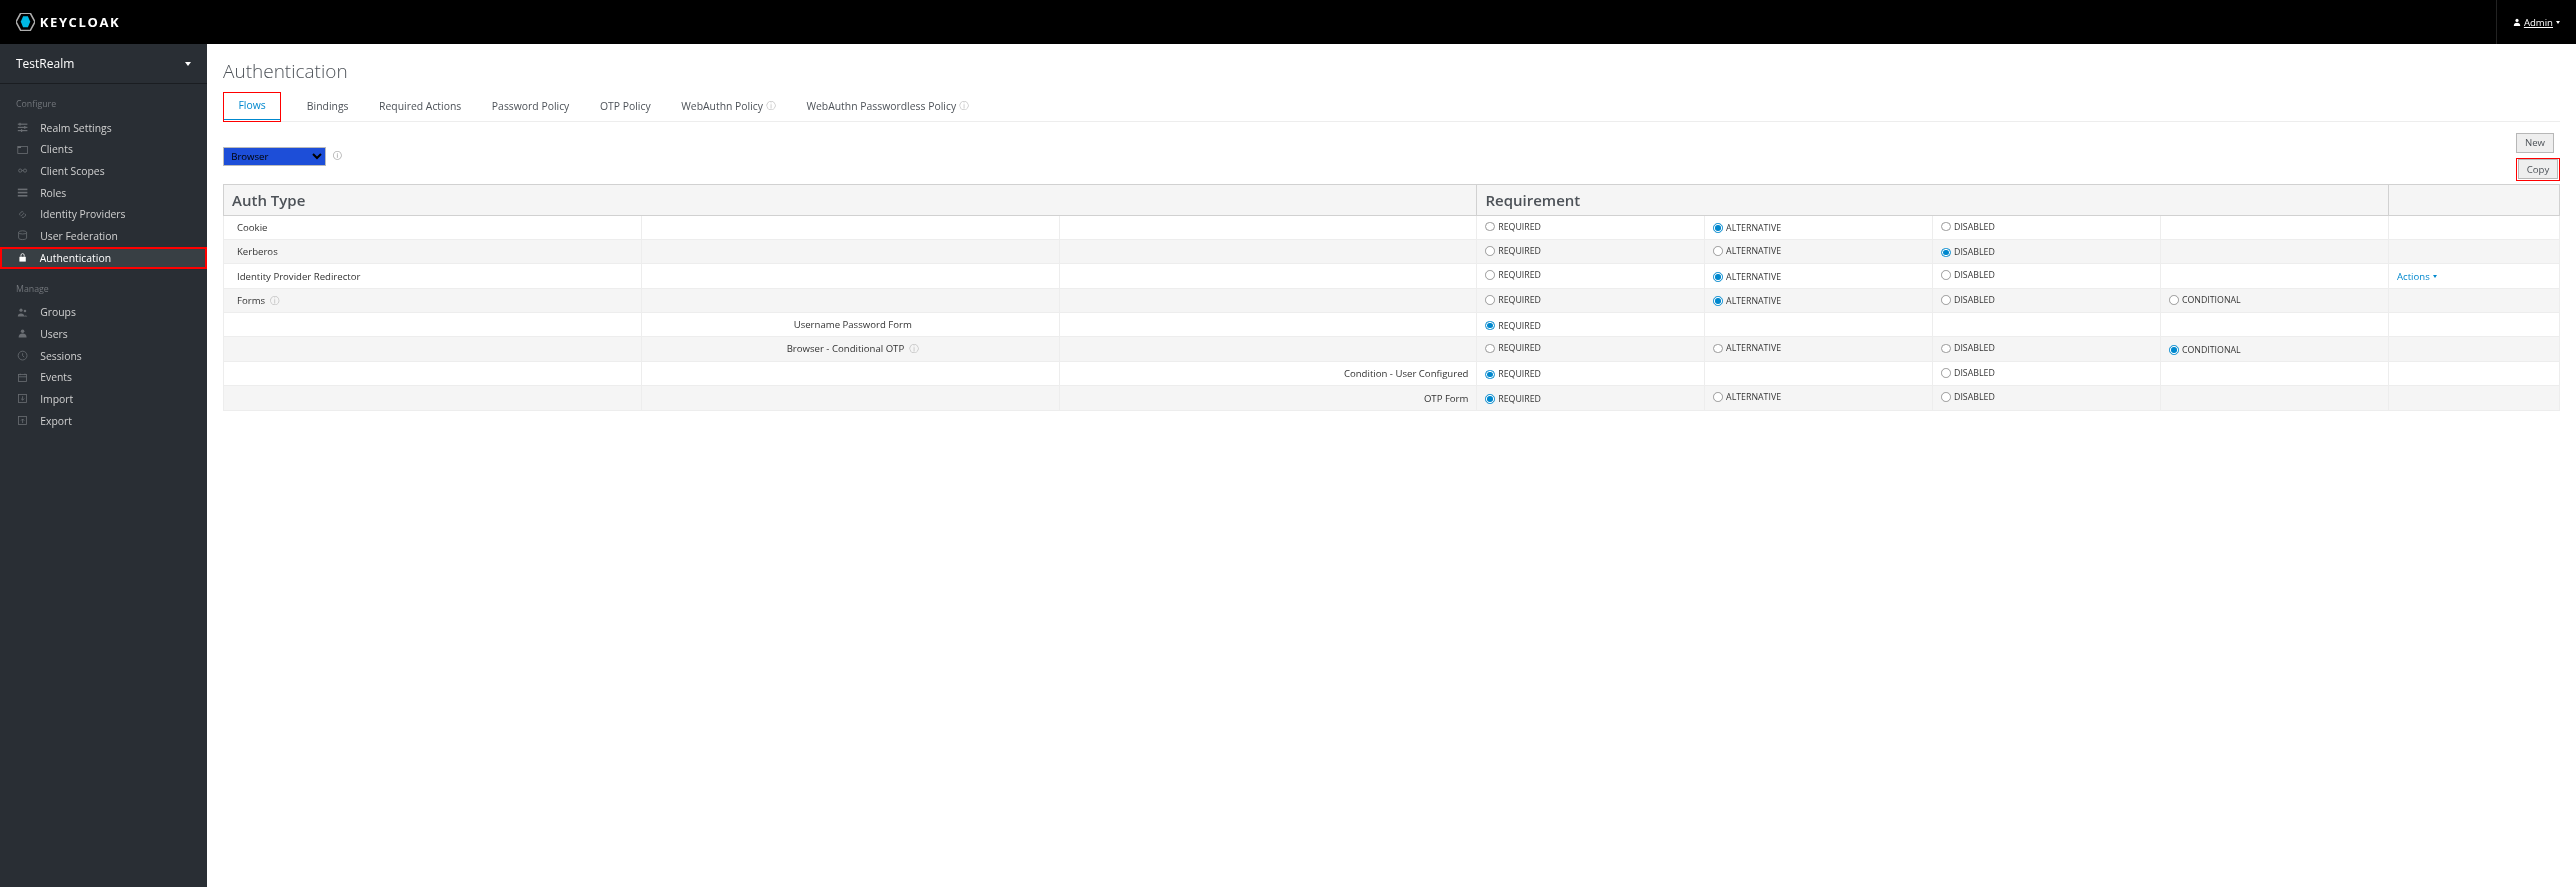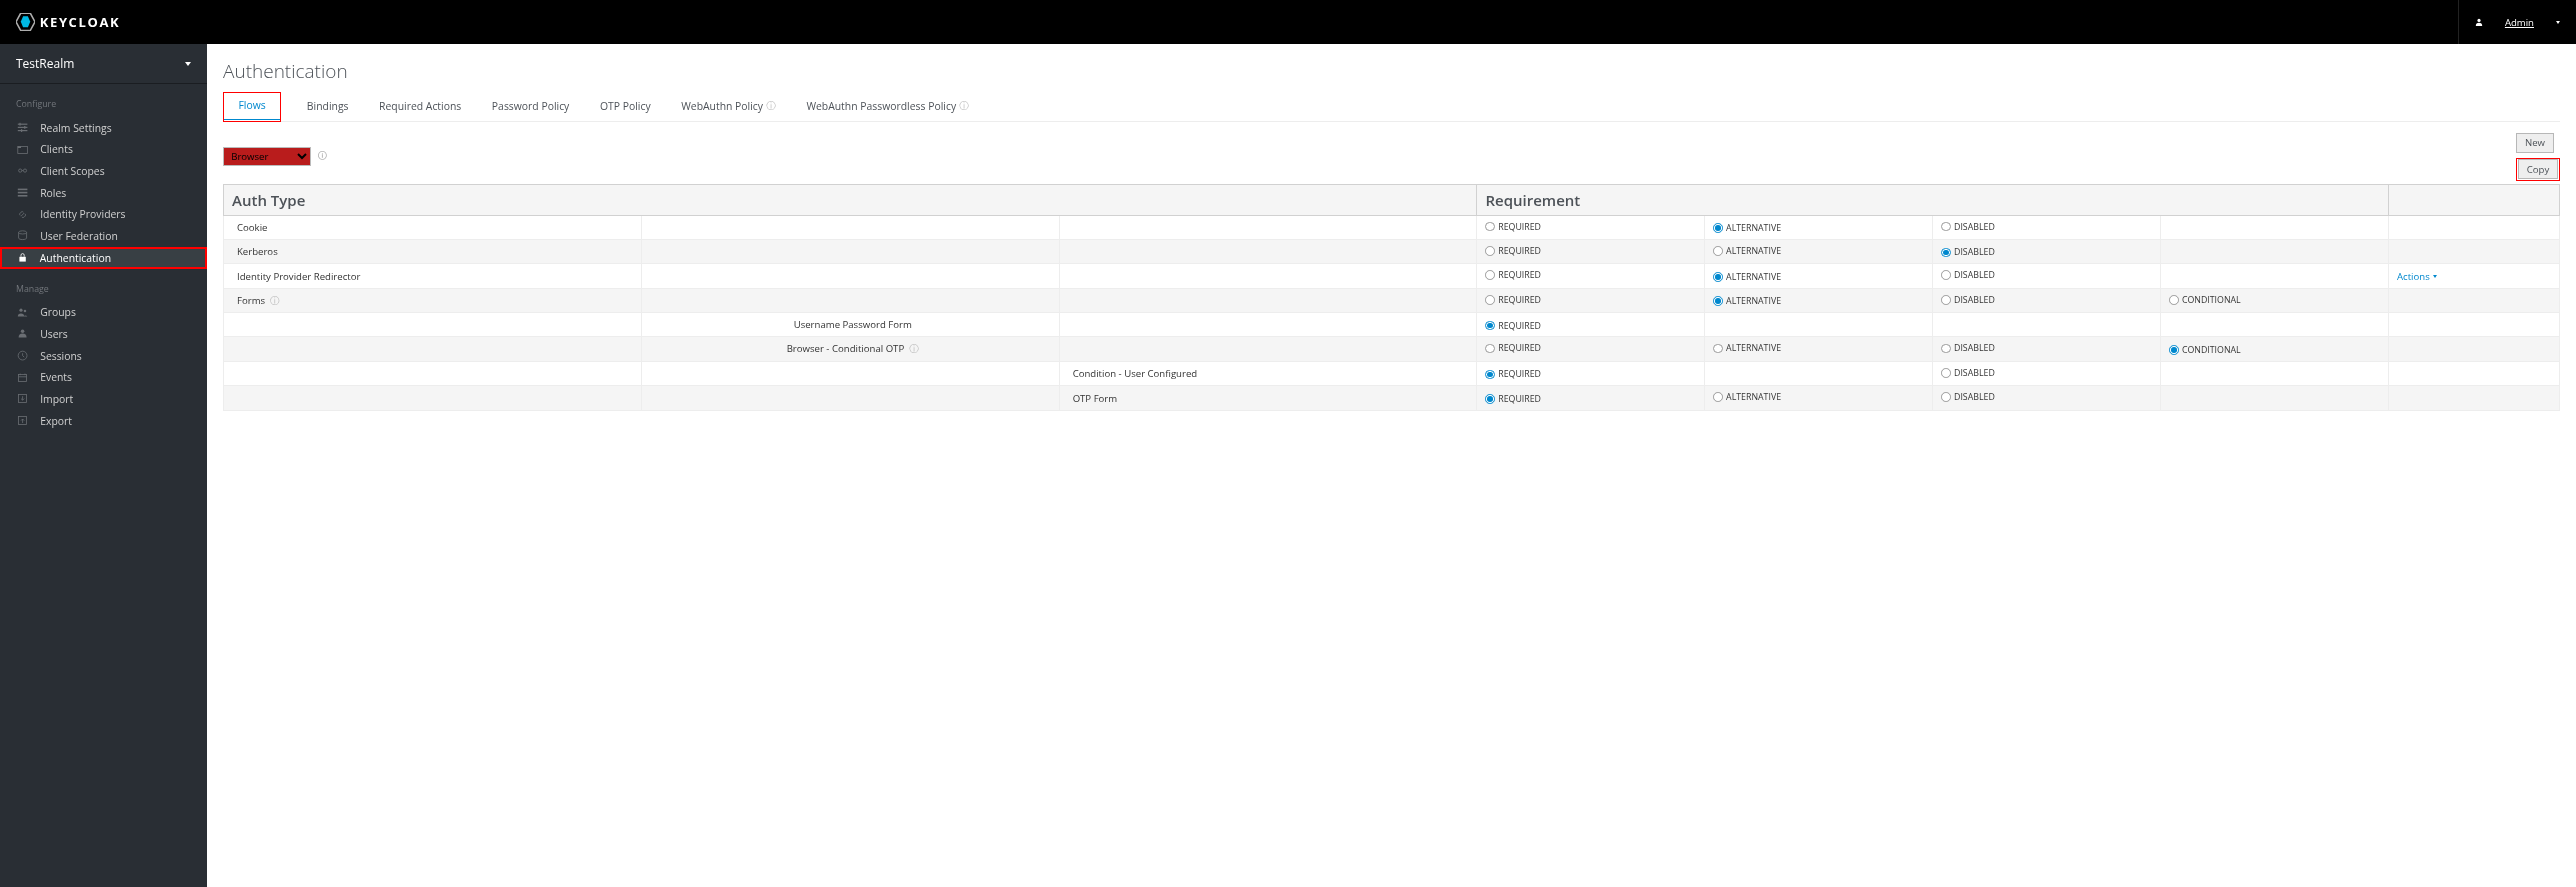--- a/index.html
+++ b/index.html
@@ -3,21 +3,21 @@
   <meta charset="utf-8">
   <style>
     * { margin: 0; padding: 0; box-sizing: border-box; font-family: "Open Sans", Helvetica, Arial, sans-serif; }
     body { background: #fff; color: #333; font-size: 10.4px; }
 
     
     .topbar { background: #000; height: 44px; display: flex; align-items: center; justify-content: space-between; padding: 0 16px; }
     .logo-wrap { display: flex; align-items: center; gap: 4.8px; }
     .logo-mark { display:inline-flex; }
     .logo-text { color: #fff; font-weight: 700; letter-spacing: 1.6px; font-size: 13px; }
-    .user-menu { color: #fff; font-size: 9.6px; display: flex; align-items: center; gap: 22px; border-left: 0.8px solid #222; padding-left: 16px; height: 100%; cursor: pointer; text-decoration: underline; }
+    .user-menu { color: #fff; font-size: 9.6px; display: flex; align-items: center; gap: 3px; border-left: 0.8px solid #222; padding-left: 16px; height: 100%; cursor: pointer; text-decoration: underline; }
 
     .layout { display: flex; min-height: calc(100vh - 38px); }
 
     
     .sidebar { width: 207px; background: #292e34; color: #dbdbdb; font-size: 10.4px; }
     .realm-selector { height: 40px; display: flex; align-items: center; justify-content: space-between; padding: 0 16px; color:#fff; font-size: 12px; border-bottom: 0.8px solid #1a1d21; cursor: pointer; }
     .section-header { padding: 14.4px 16px 6.4px; color: #72767b; font-size: 8.8px; }
     .nav-item { display: flex; align-items: center; gap: 11.2px; padding: 4.8px 16px; height: 21.7px; color: #d1d1d1; cursor: pointer; font-size: 10.4px; }
     .nav-item.active { background: #383f44; border-left: 2.4px solid #39a5dc; padding-left: 13.6px; color:#fff; }
     .nav-item .nav-icon { width: 13px; display: inline-flex; justify-content: center; color: #6a6e73; flex-shrink: 0; }
@@ -31,41 +31,41 @@
     .tabs { border-bottom: 0.8px solid #ededed; display: flex; gap: 21px; }
     .tab { padding: 6.4px 4.8px 8px; color: #4d5258; font-size: 10.4px; cursor: pointer; display:flex; align-items:center; gap:3.2px;}
     .tab-wrap { display:inline-block; }
     .tab.active { color: #0088ce; }
     .tab-wrap.active-wrap { border: 1.6px solid red; margin-bottom:-0.8px;}
     .tab-wrap.active-wrap .tab { border-bottom: 1.6px solid #0088ce; padding: 4.8px 14.4px 6.4px; }
     .help-ic { color:#b7b7b7; font-size:9.6px; }
 
     .flow-controls { display: flex; align-items: center; justify-content: space-between; margin: 11.2px 0 3.2px; }
     .flow-select-wrap { display:flex; align-items:center; gap:6.4px; }
-    select.flow-select { height: 19px; border: 0.8px solid #bbb; background:#b91c1c; font-size:9.6px; padding: 0 3.2px; width: 88px; }
+    select.flow-select { height: 19px; border: 0.8px solid #bbb; background:#1d4ed8; font-size:9.6px; padding: 0 3.2px; width: 103px; }
     .btn { background: #eee; border: 0.8px solid #b7b7b7; padding: 2.4px 8px; font-size: 9.6px; cursor: pointer; color:#4d5258; }
     .btn-group { display:flex; gap:4.8px;flex-direction:column; }
     .btn-wrap.highlighted { border: 1.6px solid red; padding:0.8px; }
 
     table.flow-table { width:100%; border-collapse: collapse; font-size: 9.6px; }
     table.flow-table th { text-align: left; font-weight: 600; background: #f5f5f5; border: 0.8px solid #d1d1d1; padding: 4.8px 8px; color:#4d5258; font-size: 15px; }
     table.flow-table td { border: 0.8px solid #ededed; padding: 4.8px 8px; vertical-align: middle; height: 24px; }
     table.flow-table tr:nth-child(even) td { background: #f5f5f5; }
     .radio-wrap { display: inline-flex; align-items: center; gap: 3.2px; font-size: 8.8px; color:#363636; }
     .radio-outer { width:9.6px; height:9.6px; border:0.8px solid #999; border-radius:50%; display:inline-flex; align-items:center; justify-content:center; background:#fff; }
     .radio-outer.selected { border-color:#0088ce; }
     .radio-inner { width:5.6px; height:5.6px; border-radius:50%; background:#0088ce; }
     .row-actions { color:#0088ce; font-size:9.6px; cursor:pointer; display:inline-flex; align-items:center; gap:3.2px; }
 
     .chev { width:0; height:0; border-left:3.2px solid transparent; border-right:3.2px solid transparent; border-top:4px solid currentColor; display:inline-block; }
     .chev.small { border-left-width:2.4px; border-right-width:2.4px; border-top-width:3.2px; }
 
     .col-ind0 { width: 176px; }
     .col-ind1 { width: 176px; text-align: center; }
-    .col-ind2 { width: 176px; }
+    .col-ind2 { width: 176px; text-align: right; }
     .col-req  { width: 96px; }
     .col-act  { width: 72px; }
   </style>
 </head>
 <body>
 
 <div class="topbar">
   <div class="logo-wrap">
     <span class="logo-mark">
       <svg width="19" height="17.6" viewBox="0 0 24 22">

